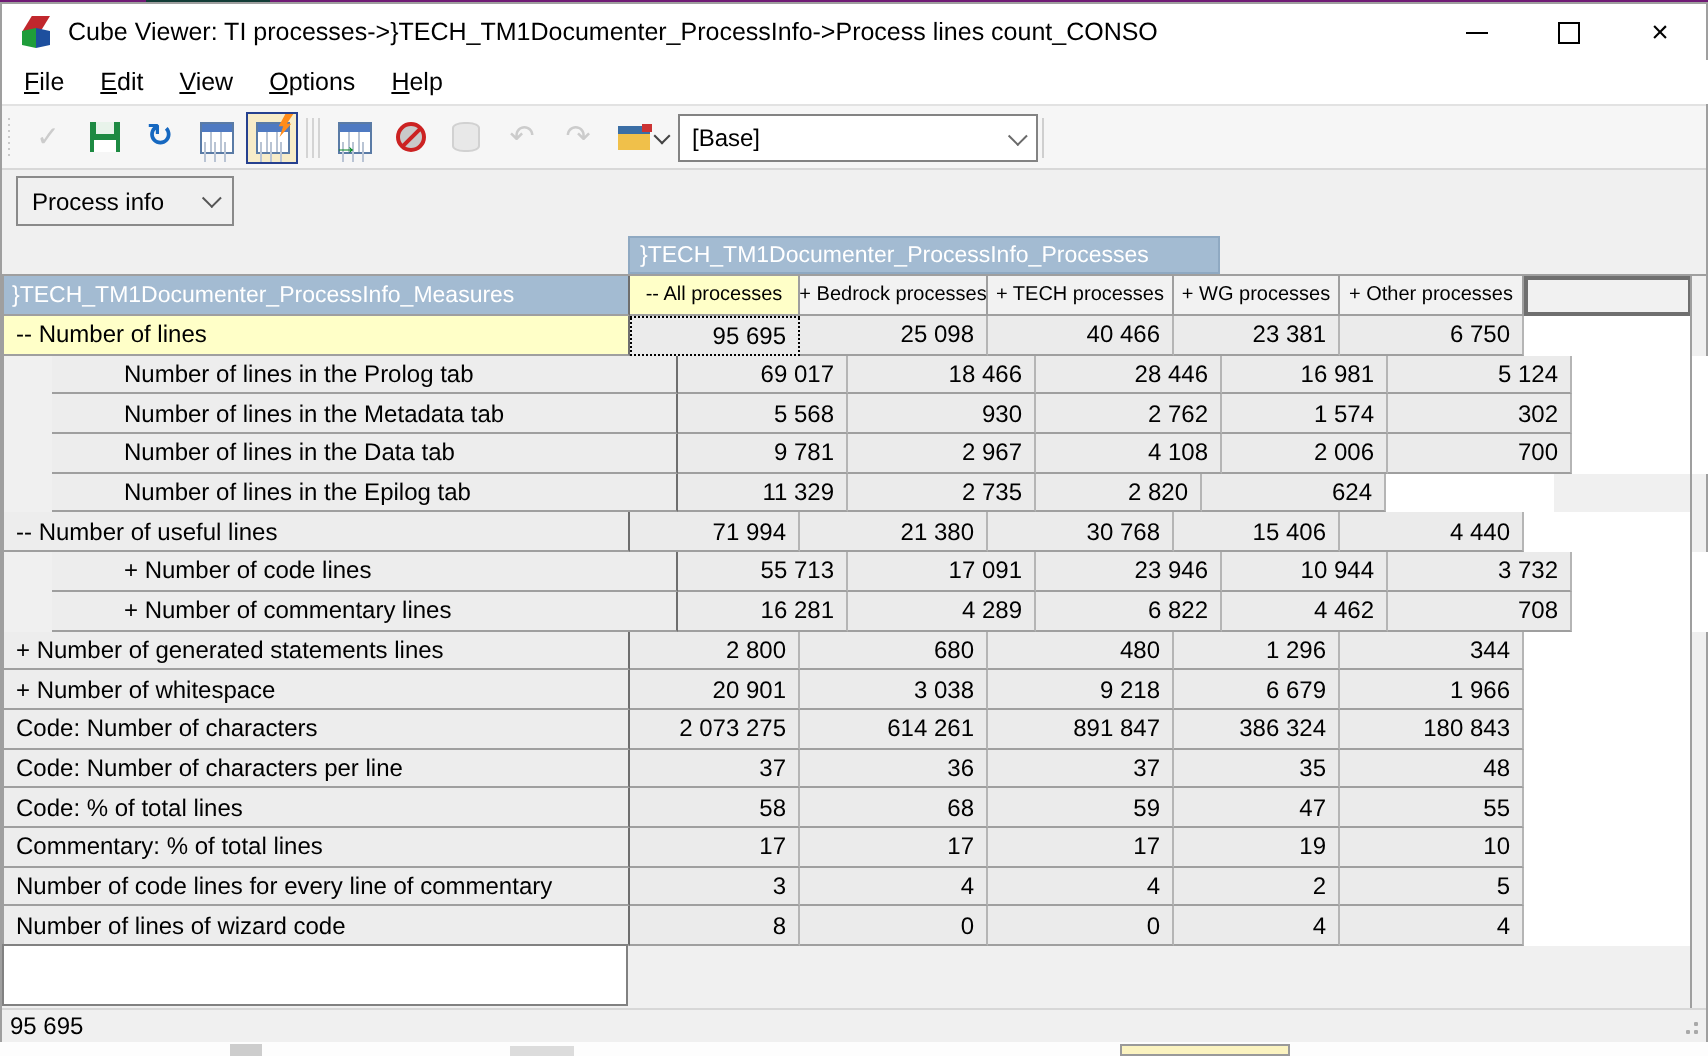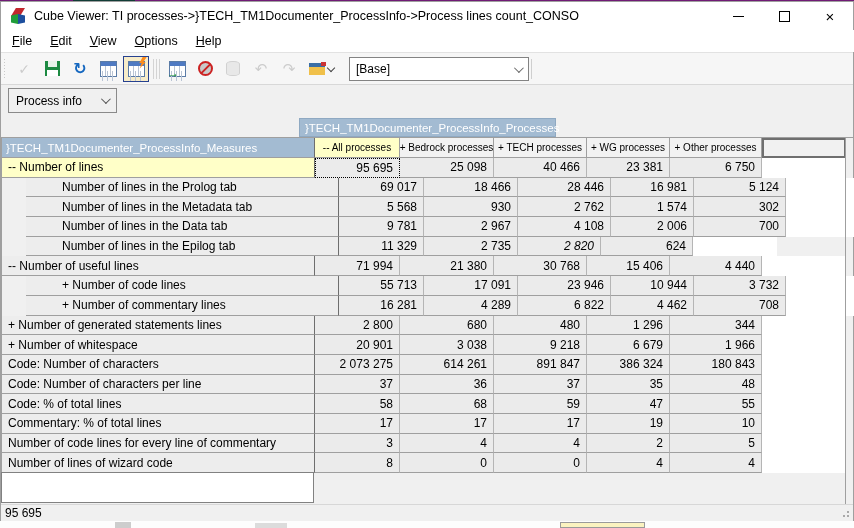--- a/index.html
+++ b/index.html
@@ -54,30 +54,30 @@
   .folder-glyph::before{content:"";position:absolute;left:0;bottom:0;width:100%;height:8px;background:#f0c04a;}
   .folder-glyph::after{content:"";position:absolute;right:-1px;top:-1px;width:5px;height:4px;background:#cc3333;}
   .caret-down{width:5px;height:5px;border-right:1px solid #444;border-bottom:1px solid #444;transform:rotate(45deg);margin-left:3px;margin-top:-2px;}
 
   .combo{height:22px;background:#fff;border:1px solid #838383;display:flex;align-items:center;font-size:12px;position:relative;}
   .combo .chev{position:absolute;right:7px;top:8px;width:6px;height:6px;border-right:1px solid #6a6a6a;border-bottom:1px solid #6a6a6a;transform:rotate(45deg) translateY(-2px);}
   .combo-cube{width:178px;margin:0 4px;}
   .combo-cube .mini-icon{width:13px;height:13px;margin:0 5px 0 3px;background:#14315e;position:relative;flex:0 0 auto;}
   .combo-cube .mini-icon::before{content:"";position:absolute;left:2px;top:2px;width:9px;height:5px;background:#e8eef6;}
   .combo-cube .mini-icon::after{content:"";position:absolute;left:2px;bottom:2px;width:5px;height:4px;background:#2fae4c;}
-  .combo-base{width:172px;margin-left:10px;padding-left:6px;}
+  .combo-base{width:172px;padding-left:6px;}
 
   
   .context-combo{position:absolute;left:7px;top:86px;width:100px;height:23px;background:#f0f0f0;border:1px solid #8a8a8a;
                  display:flex;align-items:center;font-size:12px;padding-left:7px;}
   .context-combo .chev{position:absolute;right:8px;top:8px;width:6px;height:6px;border-right:1px solid #555;border-bottom:1px solid #555;transform:rotate(45deg) translateY(-2px);}
 
   
   .table-region{position:absolute;left:0;top:116px;width:850px;height:390px;font-size:12px;}
-  .dim-banner{position:absolute;left:298px;top:0;width:257px;height:19px;background:#a3bbd2;border:1px solid #8fa9c2;
+  .dim-banner{position:absolute;left:313px;top:0;width:296px;height:19px;background:#a3bbd2;border:1px solid #8fa9c2;
               box-sizing:border-box;color:#fff;font-size:11.5px;display:flex;align-items:center;padding-left:5px;white-space:nowrap;}
   .grid{position:absolute;left:0;top:19px;border-left:1px solid #9f9f9f;border-top:1px solid #9f9f9f;}
   .grid-row{display:flex;height:19.7px;}
   .grid-row.hdr{height:20px;}
   .cell{box-sizing:border-box;border-right:1px solid #b5b5b5;border-bottom:1px solid #9f9f9f;display:flex;align-items:center;
         white-space:nowrap;overflow:hidden;}
   .rowdim{width:313px;background:#a3bbd2;color:#fff;font-size:11.5px;padding-left:4px;border-right:1px solid #6e6e6e;}
   .colhead{background:#f2f2f2;justify-content:center;font-size:10px;border-right:1px solid #9f9f9f;}
   .colhead.hl{background:#ffffc8;}
   .colhead-empty{width:84px;background:#f1f1f1;border:2px solid #6f6f6f;}
@@ -240,21 +240,21 @@
             <div class="cell datacell" style="width: 94px;">2 967</div>
             <div class="cell datacell" style="width: 93px;">4 108</div>
             <div class="cell datacell" style="width: 83px;">2 006</div>
             <div class="cell datacell" style="width: 92px;">700</div>
             <div class="cell spacercell"></div>
           </div>
           <div class="grid-row">
             <div class="cell rowhead ind1">Number of lines in the Epilog tab</div>
             <div class="cell datacell" style="width: 85px;">11 329</div>
             <div class="cell datacell" style="width: 94px;">2 735</div>
-            <div class="cell datacell" style="width: 83px; font-style: italic;">2 820</div>
+            <div class="cell datacell" style="width: 83px;">2 820</div>
             <div class="cell datacell" style="width: 92px; text-align: center;">624</div>
             <div class="cell spacercell"></div>
           </div>
           <div class="grid-row">
             <div class="cell rowhead">-- Number of useful lines</div>
             <div class="cell datacell" style="width: 85px;">71 994</div>
             <div class="cell datacell" style="width: 94px;">21 380</div>
             <div class="cell datacell" style="width: 93px;">30 768</div>
             <div class="cell datacell" style="width: 83px;">15 406</div>
             <div class="cell datacell" style="width: 92px;">4 440</div>

